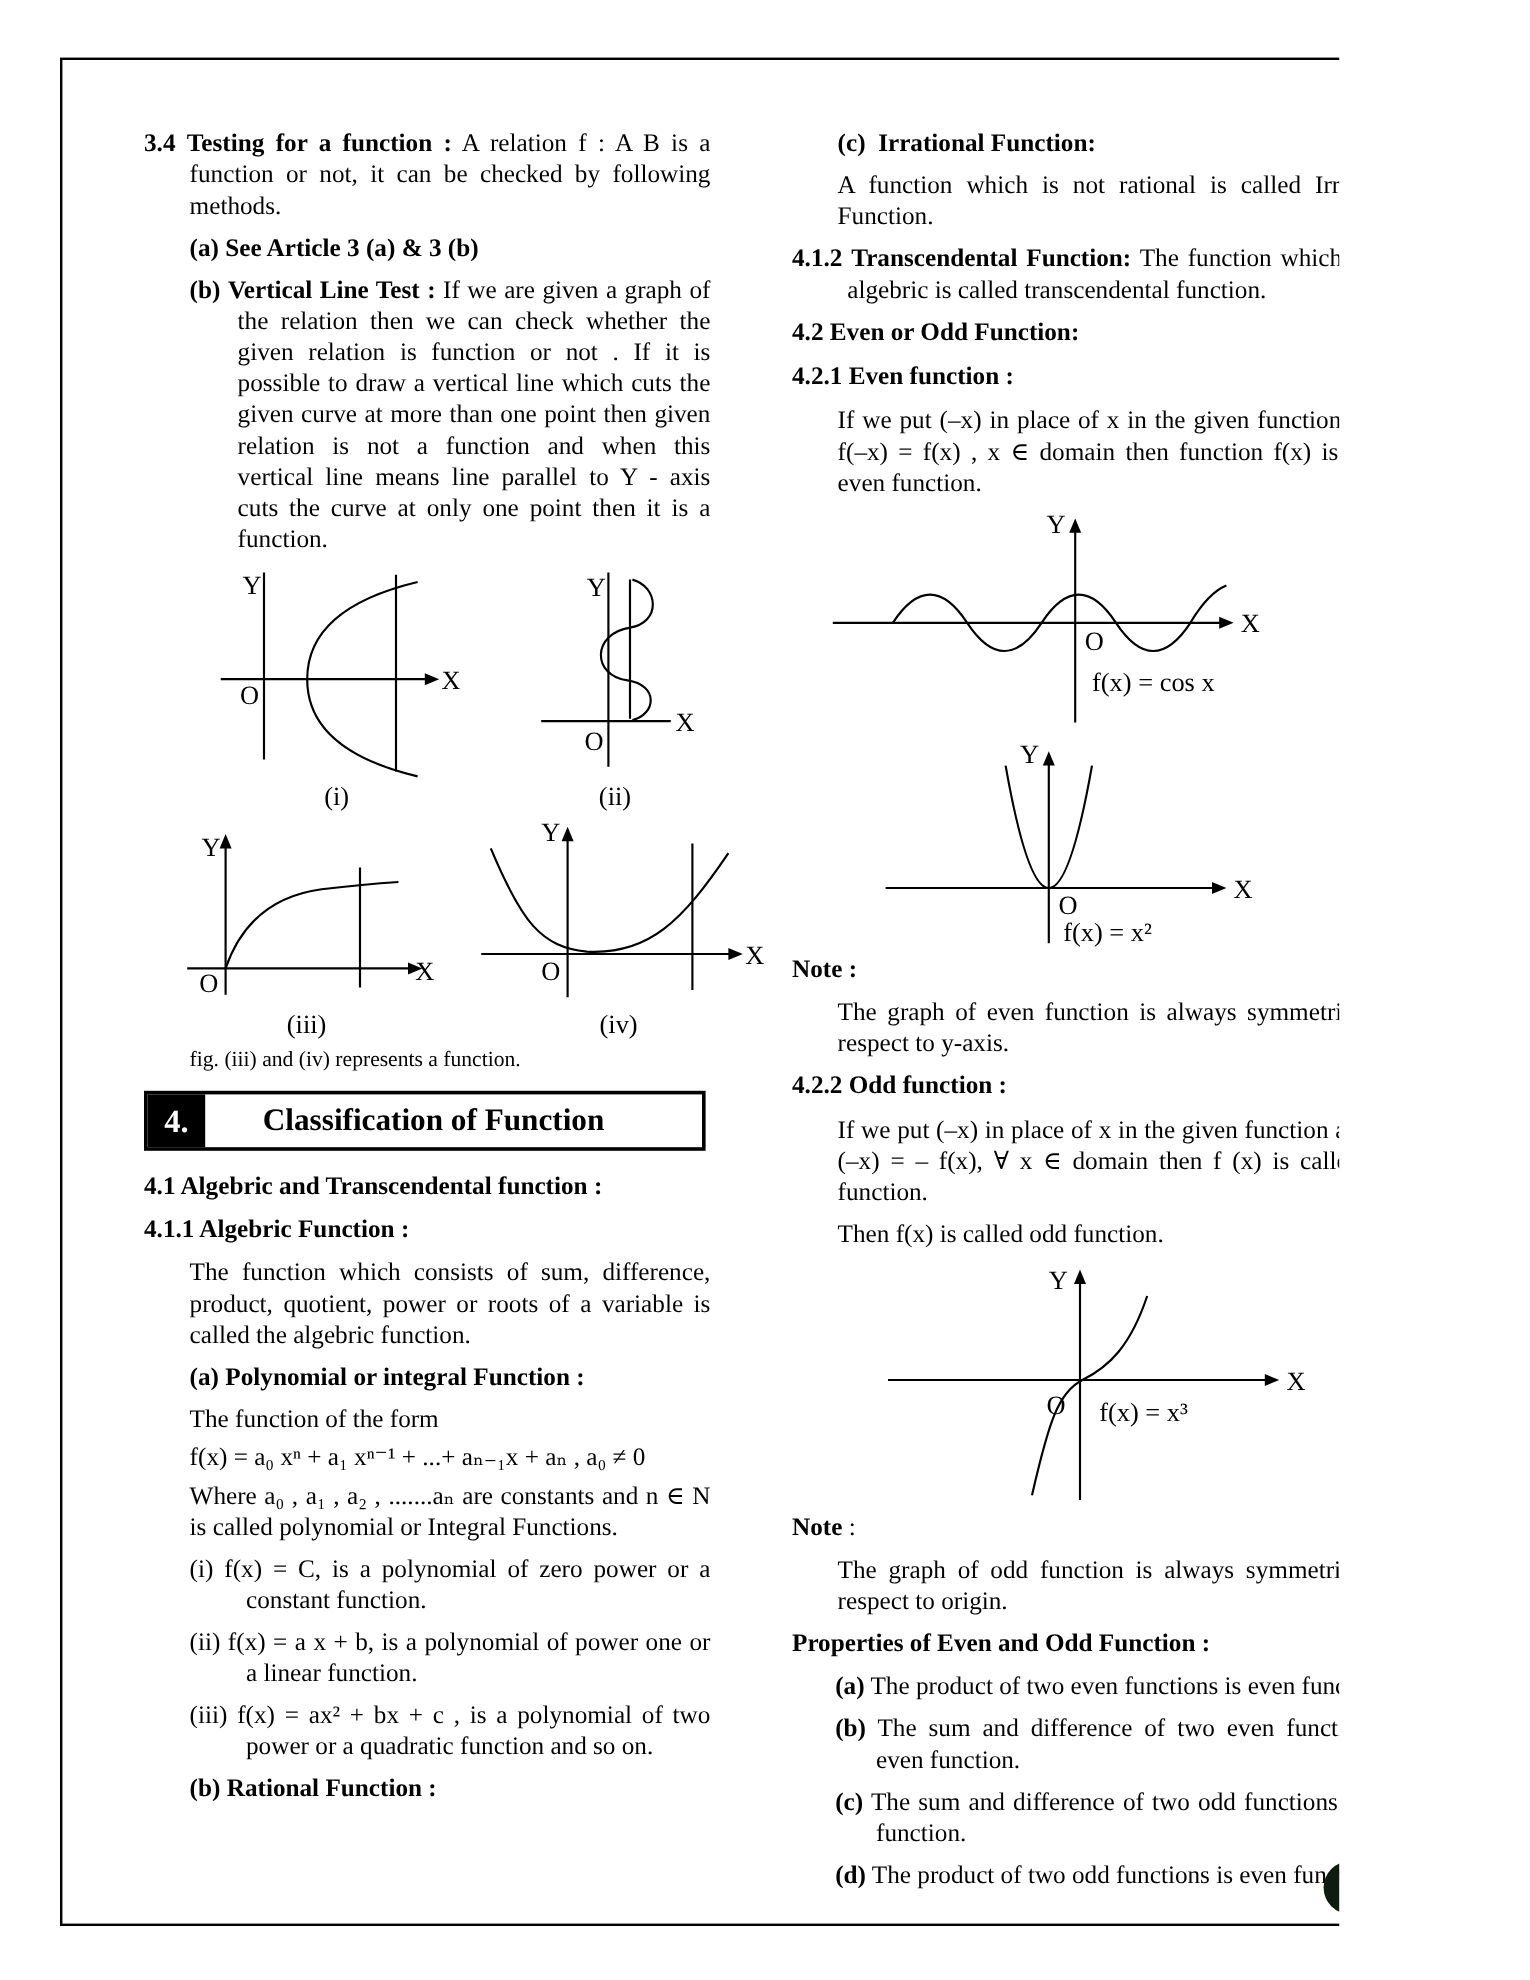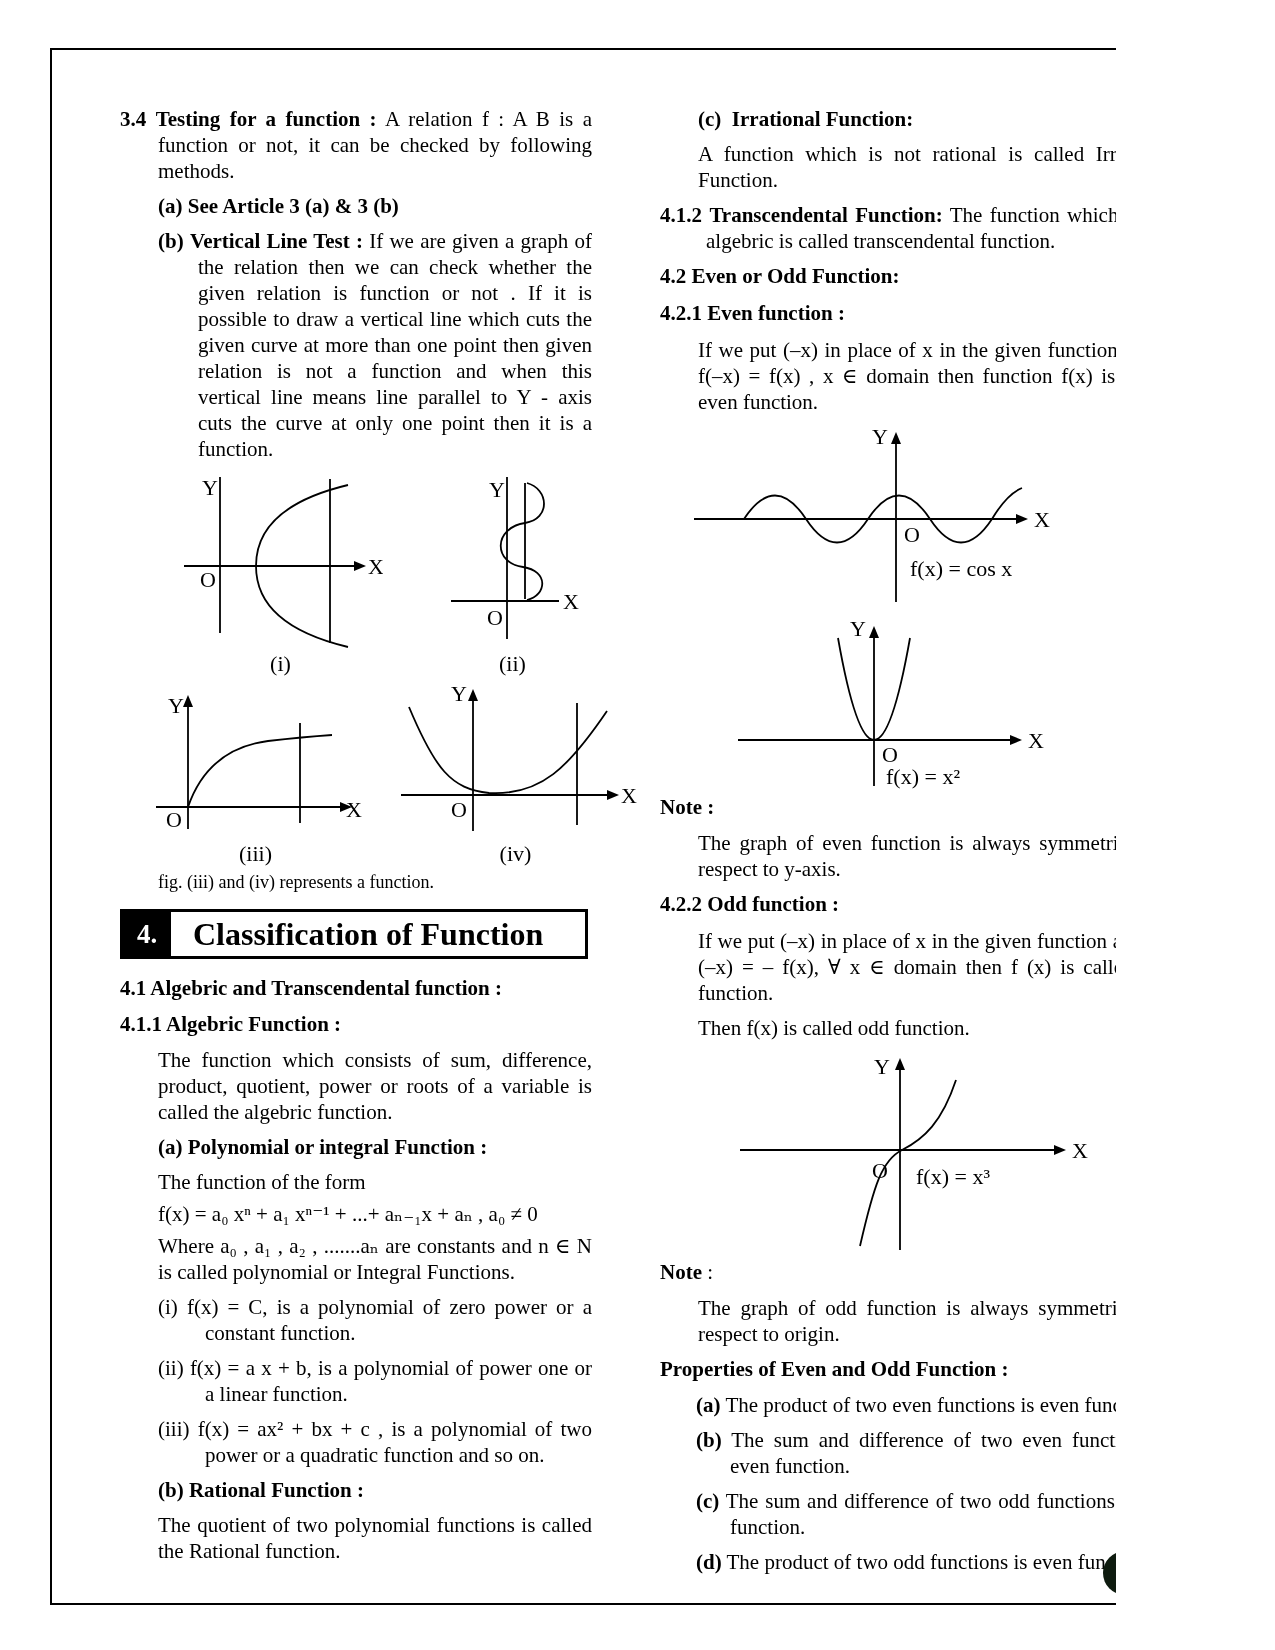--- a/index.html
+++ b/index.html
@@ -25,21 +25,21 @@
   figure{margin:0;text-align:center;}
   figcaption{font-size:22px;margin-top:2px;text-align:center;}
   svg{display:block;}
   svg line,svg path{stroke:#000;stroke-width:1.8;fill:none;}
   svg polygon{fill:#000;stroke:none;}
   svg text{fill:#000;font-family:"Liberation Serif","DejaVu Serif",serif;font-size:22px;}
   .sec-box{display:flex;border:3px solid #000;width:462px;height:44px;margin:14px 0 16px 0;}
   .sec-num{background:#000;color:#fff;width:48px;display:flex;align-items:center;
         justify-content:center;font-weight:bold;font-size:27px;}
   .sec-title{flex:1;display:flex;align-items:center;padding-left:22px;
-        font-weight:bold;font-size:32px;}
+        font-weight:bold;font-size:26px;margin-left:26px;}
   .fcap{font-size:18px;margin:2px 0 10px 0;}
   .rfig{margin:2px 0 4px 0;}
   .logo{position:absolute;right:80px;bottom:8px;width:44px;height:44px;border-radius:50%;
         background:#0e1b0f;display:flex;flex-direction:column;align-items:center;
         justify-content:center;}
   .logo .p{color:#a8cf2c;font-weight:bold;font-size:24px;line-height:20px;
         font-family:"Liberation Sans","DejaVu Sans",sans-serif;}
   .logo .live{color:#d81414;font-weight:bold;font-size:9px;line-height:10px;
         font-family:"Liberation Sans","DejaVu Sans",sans-serif;}
 </style>
@@ -129,21 +129,20 @@
       <p class="b ind1 nojust">(a) Polynomial or integral Function :</p>
       <p class="ind1 nojust" style="margin-bottom:6px;">The function of the form</p>
       <p class="ind1 nojust" style="margin-bottom:6px;">f(x) = a₀ xⁿ + a₁ xⁿ⁻¹ + ...+ aₙ₋₁x + aₙ , a₀ ≠ 0</p>
       <p class="ind1">Where  a₀ , a₁ , a₂ , .......aₙ are constants and n ∈ N is called polynomial or Integral Functions.</p>
 
       <p class="litem"><span>(i)</span> <span>f(x) = C, is a polynomial of zero power or a constant function.</span></p>
       <p class="litem"><span>(ii)</span> <span>f(x) = a x + b, is a polynomial of power one or a linear function.</span></p>
       <p class="litem"><span>(iii)</span> <span>f(x) = ax² + bx + c , is a polynomial of two power or a quadratic function and so on.</span></p>
 
       <p class="b ind1 nojust">(b)  Rational Function :</p>
-      <p class="ind1">The quotient of two polynomial functions is called the Rational function.</p>
     </div>
 
     <div class="col col-right">
 
       <p class="b chead nojust"><span>(c)</span>&nbsp; <span>Irrational Function:</span></p>
       <p class="ind1">A function which is not rational is called Irrational Function.</p>
 
       <p class="h412"><span class="b">4.1.2</span> <span class="b">Transcendental Function:</span> <span>The function which is not algebric is called transcendental function.</span></p>
 
       <p class="b nojust" style="margin-bottom:11px;">4.2  Even or Odd Function:</p>

